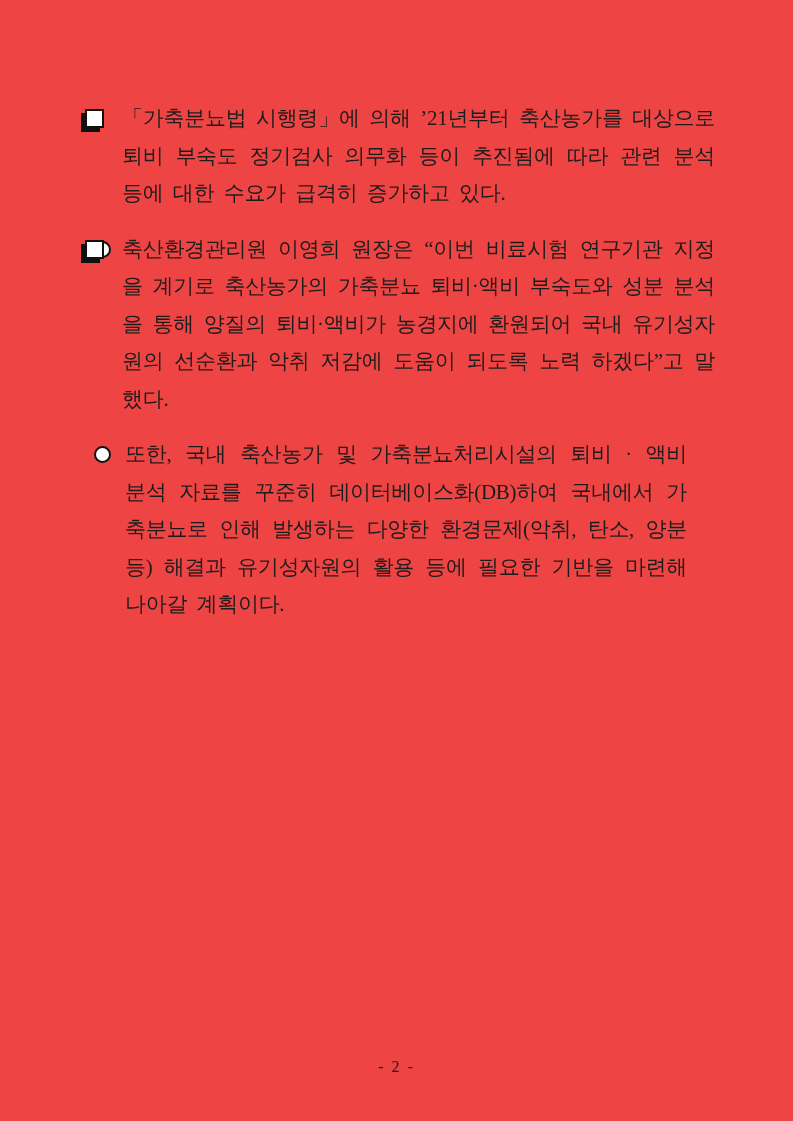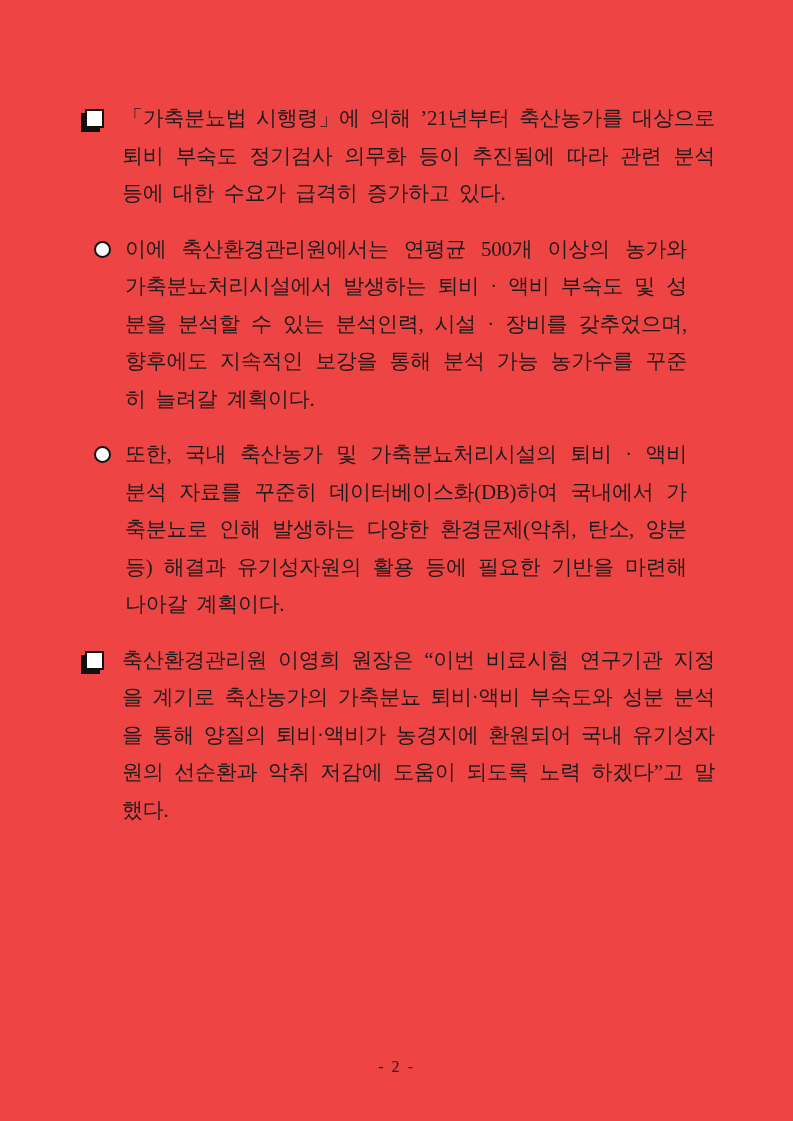--- a/index.html
+++ b/index.html
@@ -79,29 +79,28 @@
   <div class="content">
 
     <div class="para square">
       <span class="bullet-square"></span>
       <span>「가축분뇨법 시행령」에 의해 ’21년부터 축산농가를 대상으로 퇴비 부숙도 정기검사 의무화 등이 추진됨에 따라 관련 분석 등에 대한 수요가 급격히 증가하고 있다.</span>
     </div>
 
 
     <div class="para circle">
       <span class="bullet-circle"></span>
-      <span>이에 축산환경관리원에서는 연평균 500개 이상의 농가와 가축분뇨처리시설에서 발생하는 퇴비 · 액비 부숙도 및 성분을 분석할 수 있는 분석인력, 시설 · 장비를 갖추었으며, 향후에도 지속적인 보강을 통해 분석 가능 농가수를 꾸준히 늘려갈 계획이다.</span>
+    </div>
+
+    <div class="para square">
+      <span class="bullet-square"></span>
+      <span>축산환경관리원 이영희 원장은 “이번 비료시험 연구기관 지정을 계기로 축산농가의 가축분뇨 퇴비·액비 부숙도와 성분 분석을 통해 양질의 퇴비·액비가 농경지에 환원되어 국내 유기성자원의 선순환과 악취 저감에 도움이 되도록 노력 하겠다”고 말했다.</span>
     </div>
 
     <div class="para circle">
       <span class="bullet-circle"></span>
       <span>또한, 국내 축산농가 및 가축분뇨처리시설의 퇴비 · 액비 분석 자료를 꾸준히 데이터베이스화(DB)하여 국내에서 가축분뇨로 인해 발생하는 다양한 환경문제(악취, 탄소, 양분 등) 해결과 유기성자원의 활용 등에 필요한 기반을 마련해 나아갈 계획이다.</span>
-    </div>
-
-    <div class="para square">
-      <span class="bullet-square"></span>
-      <span>축산환경관리원 이영희 원장은 “이번 비료시험 연구기관 지정을 계기로 축산농가의 가축분뇨 퇴비·액비 부숙도와 성분 분석을 통해 양질의 퇴비·액비가 농경지에 환원되어 국내 유기성자원의 선순환과 악취 저감에 도움이 되도록 노력 하겠다”고 말했다.</span>
     </div>
 
   </div>
 
   <div class="footer">- 2 -</div>
 </div>
 
 </body></html>

